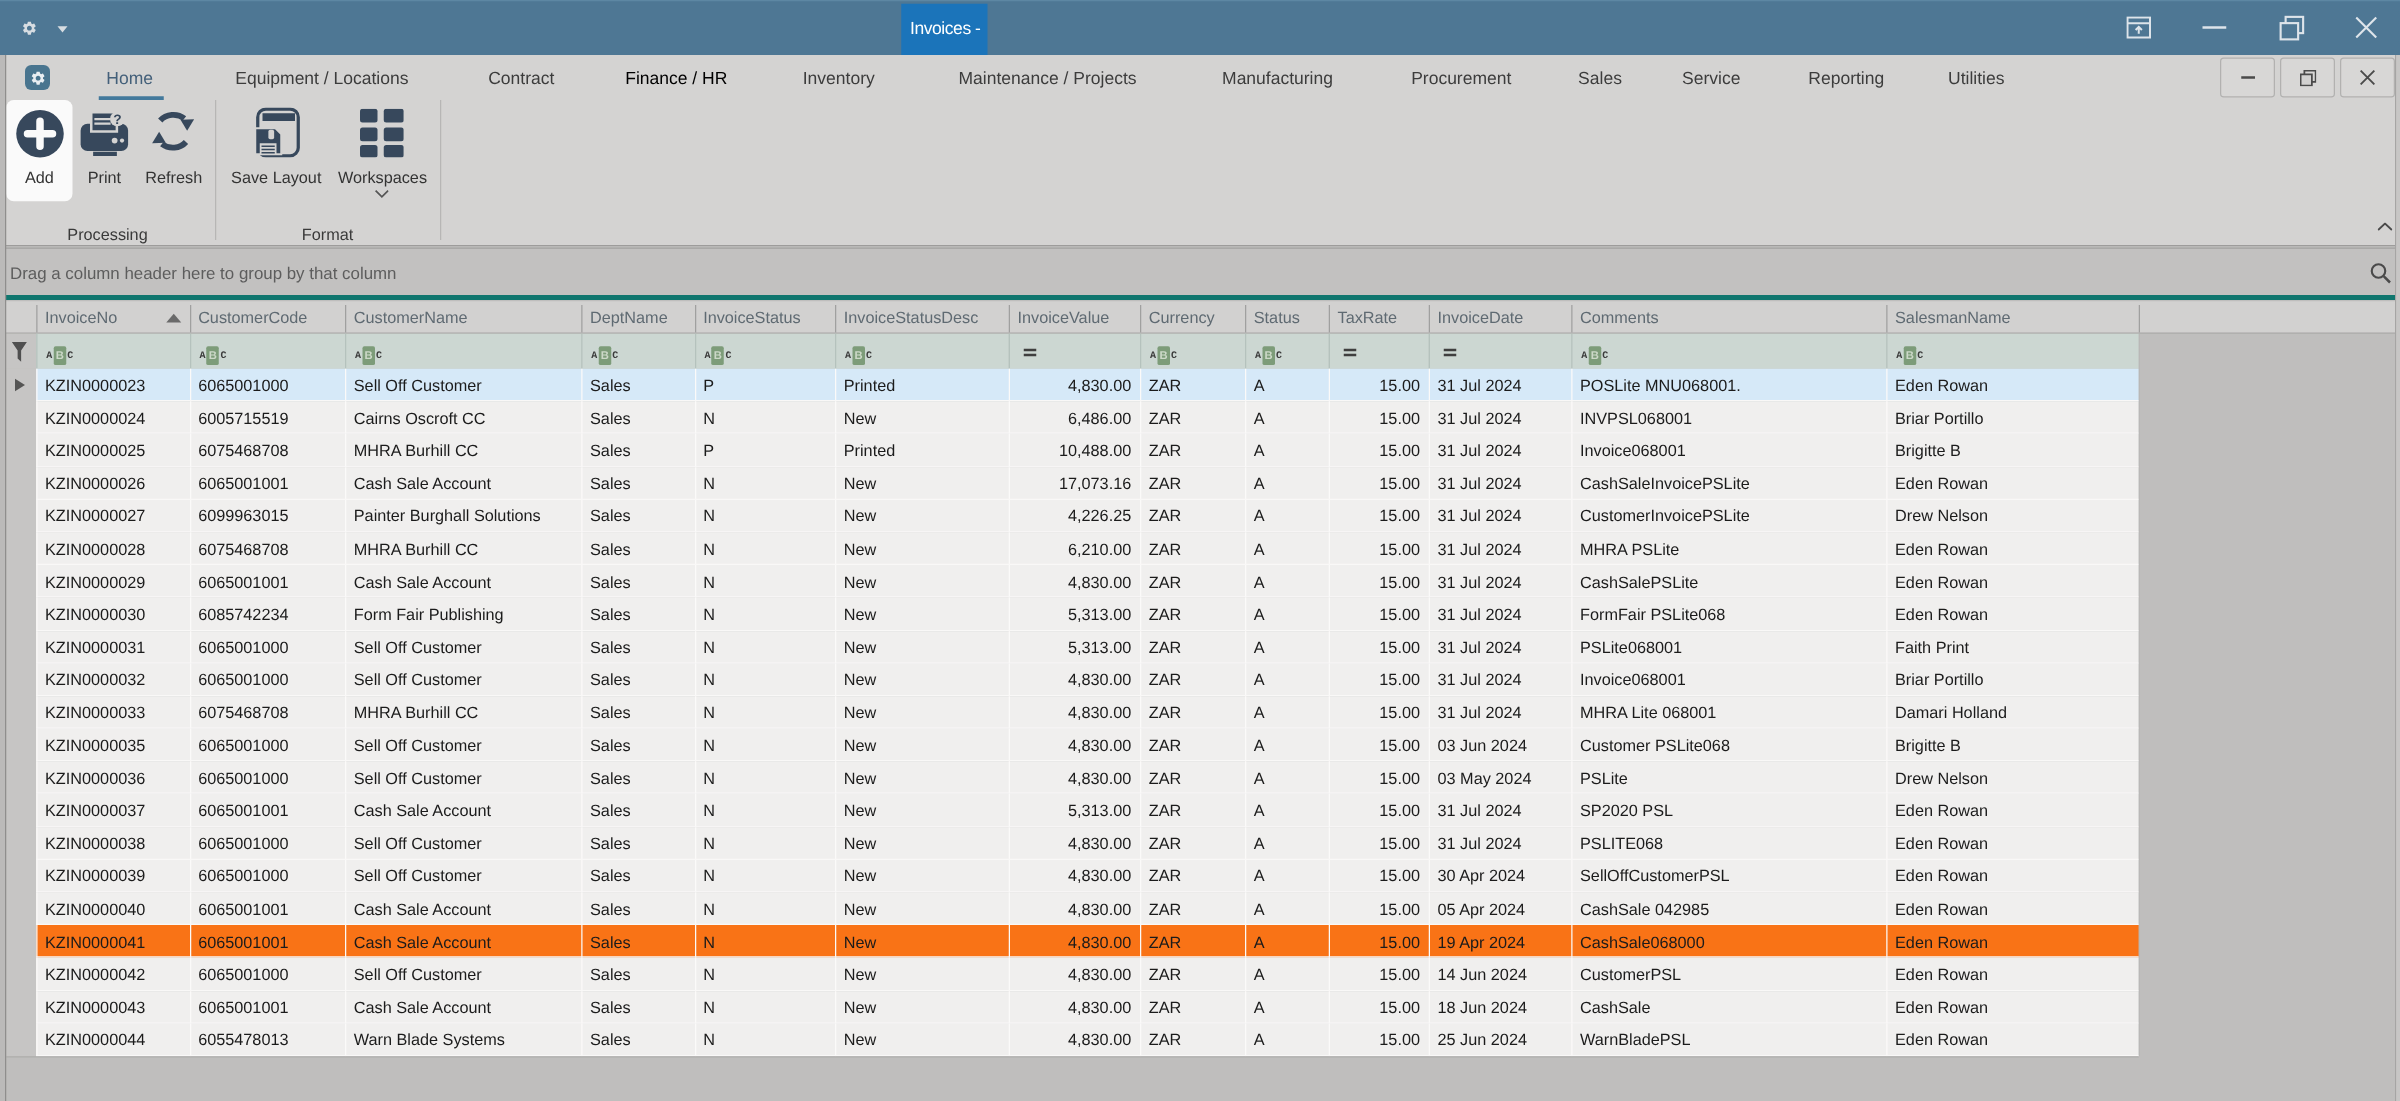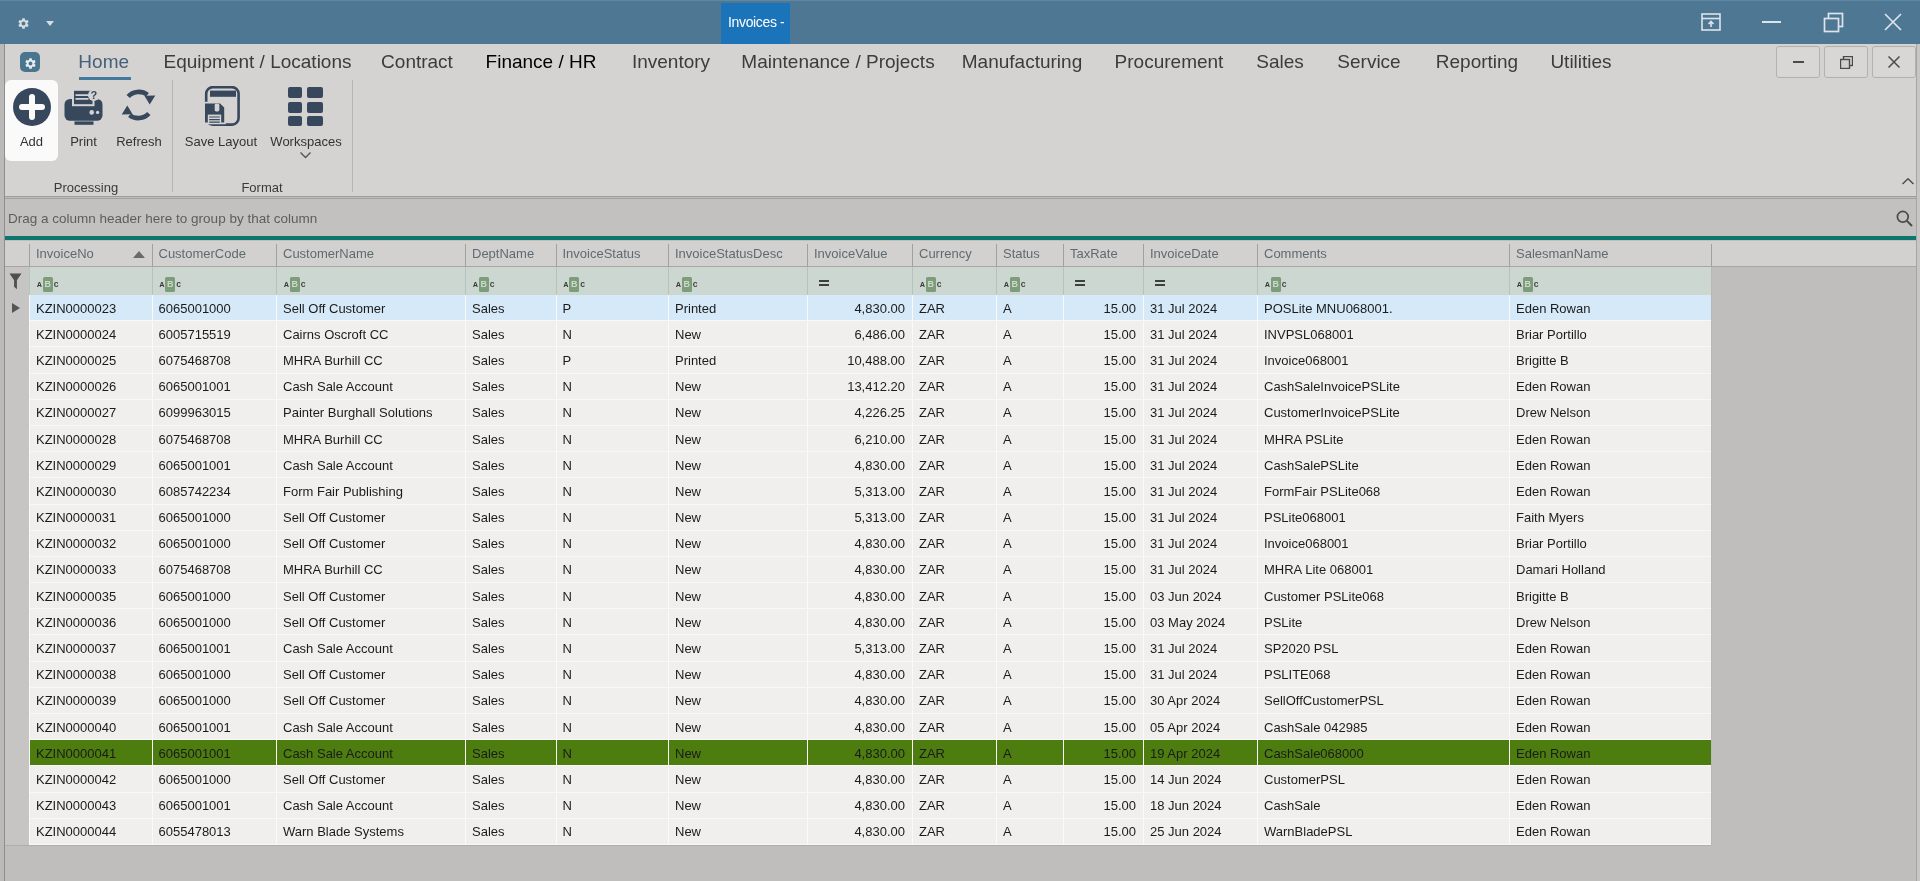--- a/index.html
+++ b/index.html
@@ -2,21 +2,21 @@
 <html><head><meta charset="utf-8"><style>
 * { margin:0; padding:0; box-sizing:border-box; }
 html,body { width:1920px; height:881px; overflow:hidden;
   font-family:"Liberation Sans",sans-serif; background:#bfbebd; }
 .abs { position:absolute; }
 #titlebar { position:absolute; left:0; top:0; width:1920px; height:44px; background:#4e7794; }
 #titlebar::before { content:""; position:absolute; left:0; top:0; width:1920px; height:1px; background:#5d87a3; }
 .ttxt { position:absolute; top:0; height:44px; line-height:44px; font-size:14px; letter-spacing:-0.35px; color:#b9c8d4; white-space:pre; }
 #invbox { position:absolute; left:721px; top:3px; width:69px; height:41px; background:#1b74ba; }
 #tabrow { position:absolute; left:0; top:44px; width:1916px; height:36px; background:#d4d3d2; }
-.tab { position:absolute; top:4px; height:28px; line-height:28px; font-size:19px; color:#3c3c3c; white-space:pre; }
+.tab { position:absolute; top:4px; height:28px; line-height:28px; font-size:14px; color:#3c3c3c; white-space:pre; }
 #ribbon { position:absolute; left:0; top:80px; width:1916px; height:117px; background:#d4d3d2; border-bottom:1px solid #9d9c9b; }
 .vsep { position:absolute; top:0; width:1px; height:112px; background:#b7b6b5; }
 .rbtn { position:absolute; top:0; text-align:center; font-size:13px; color:#333; }
 .groupname { position:absolute; top:100px; width:200px; text-align:center; font-size:13px; color:#3a3a3a; }
 #dragband { position:absolute; left:0; top:198px; width:1916px; height:42px; background:#c2c1c0; border-bottom:4px solid #0f766e; border-top:1px solid #a2a1a0; }
 #gridhdrband { position:absolute; left:0; top:241px; width:1916px; height:26px; background:#d2d1d0; border-bottom:1px solid #a7a6a5; }
 .hcell { position:absolute; top:0; height:25px; line-height:25px; font-size:13px; color:#5f6a72; padding-left:7px; white-space:pre; overflow:hidden; }
 .hline { position:absolute; top:3px; width:1px; height:22px; background:#a0a09f; }
 .fcell { position:absolute; background:#ccd7d2; border-left:1px solid #b5c2bd; }
 .fcell:first-child { border-left:none; }
@@ -306,21 +306,21 @@
 <div class="dcell" style="left:1480.0px;width:202.0px;">Brigitte B</div>
 </div>
 <div class="abs" style="left:29px;top:372.57px;width:1682.0px;height:1px;background:#f9f8f7;"></div>
 <div class="drow" style="left:29px;top:373.57px;width:1682.0px;height:26.19px;background:#f0efee;">
 <div class="dcell" style="left:0px;width:122.5px;">KZIN0000026</div>
 <div class="dcell" style="left:122.5px;width:124.5px;">6065001001</div>
 <div class="dcell" style="left:247.0px;width:189.0px;">Cash Sale Account</div>
 <div class="dcell" style="left:436.0px;width:90.5px;">Sales</div>
 <div class="dcell" style="left:526.5px;width:112.5px;">N</div>
 <div class="dcell" style="left:639.0px;width:139.0px;">New</div>
-<div class="dcell num" style="left:778.0px;width:105.0px;">13,412.20</div>
+<div class="dcell num" style="left:778.0px;width:105.0px;">17,073.16</div>
 <div class="dcell" style="left:883.0px;width:84.0px;">ZAR</div>
 <div class="dcell" style="left:967.0px;width:67.0px;">A</div>
 <div class="dcell num" style="left:1034.0px;width:80.0px;">15.00</div>
 <div class="dcell" style="left:1114.0px;width:114.0px;">31 Jul 2024</div>
 <div class="dcell" style="left:1228.0px;width:252.0px;">CashSaleInvoicePSLite</div>
 <div class="dcell" style="left:1480.0px;width:202.0px;">Eden Rowan</div>
 </div>
 <div class="abs" style="left:29px;top:398.76px;width:1682.0px;height:1px;background:#f9f8f7;"></div>
 <div class="drow" style="left:29px;top:399.76px;width:1682.0px;height:26.19px;background:#f0efee;">
 <div class="dcell" style="left:0px;width:122.5px;">KZIN0000027</div>
@@ -392,21 +392,21 @@
 <div class="dcell" style="left:247.0px;width:189.0px;">Sell Off Customer</div>
 <div class="dcell" style="left:436.0px;width:90.5px;">Sales</div>
 <div class="dcell" style="left:526.5px;width:112.5px;">N</div>
 <div class="dcell" style="left:639.0px;width:139.0px;">New</div>
 <div class="dcell num" style="left:778.0px;width:105.0px;">5,313.00</div>
 <div class="dcell" style="left:883.0px;width:84.0px;">ZAR</div>
 <div class="dcell" style="left:967.0px;width:67.0px;">A</div>
 <div class="dcell num" style="left:1034.0px;width:80.0px;">15.00</div>
 <div class="dcell" style="left:1114.0px;width:114.0px;">31 Jul 2024</div>
 <div class="dcell" style="left:1228.0px;width:252.0px;">PSLite068001</div>
-<div class="dcell" style="left:1480.0px;width:202.0px;">Faith Myers</div>
+<div class="dcell" style="left:1480.0px;width:202.0px;">Faith Print</div>
 </div>
 <div class="abs" style="left:29px;top:529.71px;width:1682.0px;height:1px;background:#f9f8f7;"></div>
 <div class="drow" style="left:29px;top:530.71px;width:1682.0px;height:26.19px;background:#f0efee;">
 <div class="dcell" style="left:0px;width:122.5px;">KZIN0000032</div>
 <div class="dcell" style="left:122.5px;width:124.5px;">6065001000</div>
 <div class="dcell" style="left:247.0px;width:189.0px;">Sell Off Customer</div>
 <div class="dcell" style="left:436.0px;width:90.5px;">Sales</div>
 <div class="dcell" style="left:526.5px;width:112.5px;">N</div>
 <div class="dcell" style="left:639.0px;width:139.0px;">New</div>
 <div class="dcell num" style="left:778.0px;width:105.0px;">4,830.00</div>
@@ -523,21 +523,21 @@
 <div class="dcell" style="left:639.0px;width:139.0px;">New</div>
 <div class="dcell num" style="left:778.0px;width:105.0px;">4,830.00</div>
 <div class="dcell" style="left:883.0px;width:84.0px;">ZAR</div>
 <div class="dcell" style="left:967.0px;width:67.0px;">A</div>
 <div class="dcell num" style="left:1034.0px;width:80.0px;">15.00</div>
 <div class="dcell" style="left:1114.0px;width:114.0px;">05 Apr 2024</div>
 <div class="dcell" style="left:1228.0px;width:252.0px;">CashSale 042985</div>
 <div class="dcell" style="left:1480.0px;width:202.0px;">Eden Rowan</div>
 </div>
 <div class="abs" style="left:29px;top:739.23px;width:1682.0px;height:1px;background:#f9f8f7;"></div>
-<div class="drow" style="left:29px;top:740.23px;width:1682.0px;height:26.19px;background:#4d7c0f;">
+<div class="drow" style="left:29px;top:740.23px;width:1682.0px;height:26.19px;background:#f97316;">
 <div class="dcell" style="left:0px;width:122.5px;">KZIN0000041</div>
 <div class="dcell" style="left:122.5px;width:124.5px;">6065001001</div>
 <div class="dcell" style="left:247.0px;width:189.0px;">Cash Sale Account</div>
 <div class="dcell" style="left:436.0px;width:90.5px;">Sales</div>
 <div class="dcell" style="left:526.5px;width:112.5px;">N</div>
 <div class="dcell" style="left:639.0px;width:139.0px;">New</div>
 <div class="dcell num" style="left:778.0px;width:105.0px;">4,830.00</div>
 <div class="dcell" style="left:883.0px;width:84.0px;">ZAR</div>
 <div class="dcell" style="left:967.0px;width:67.0px;">A</div>
 <div class="dcell num" style="left:1034.0px;width:80.0px;">15.00</div>

